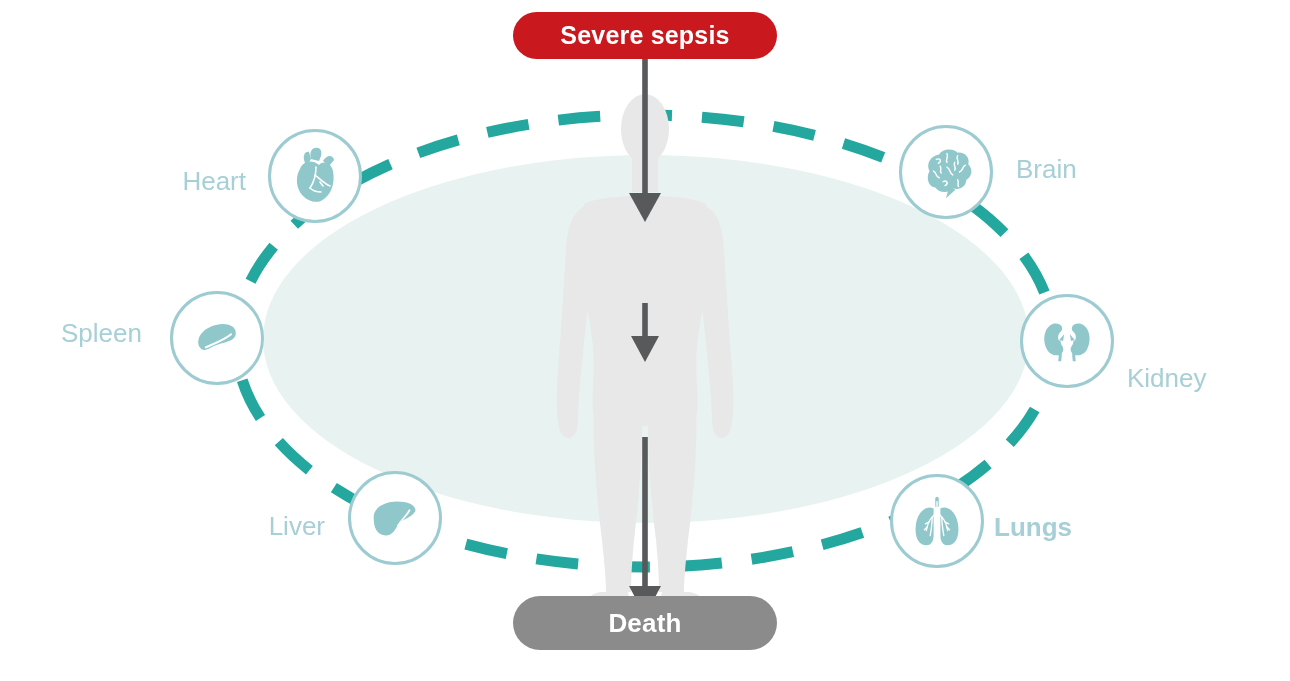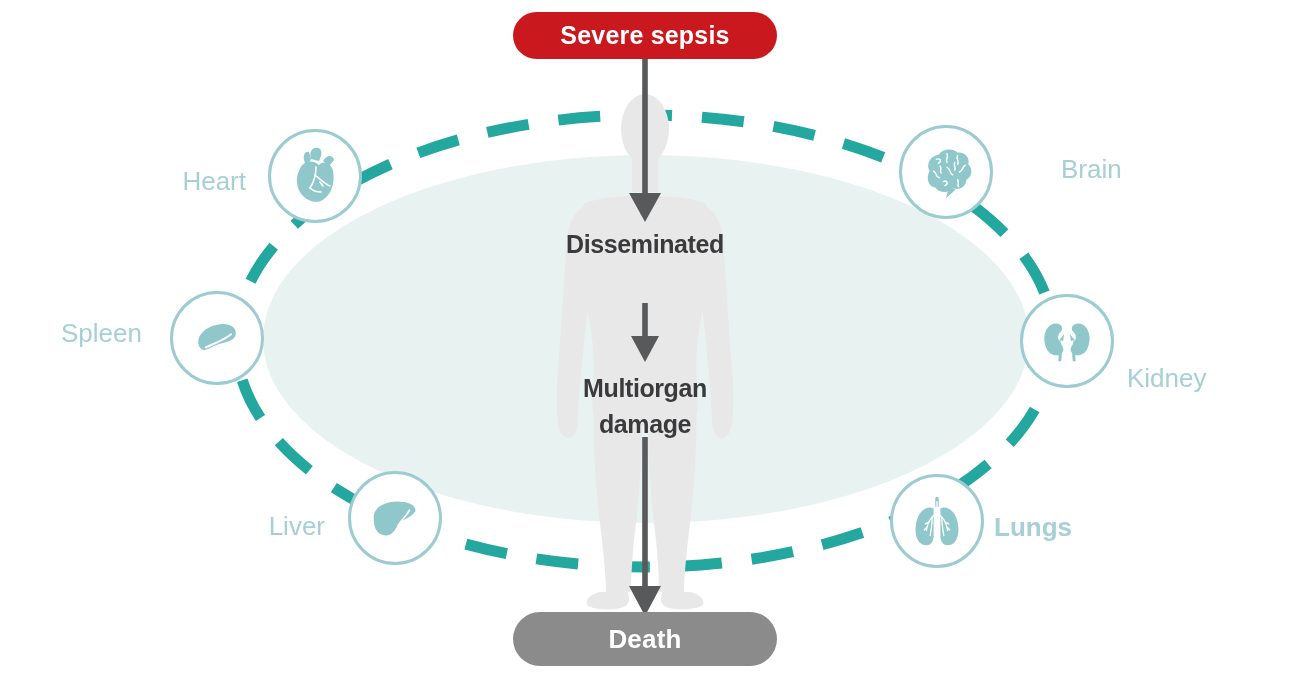--- a/index.html
+++ b/index.html
@@ -20,21 +20,21 @@
     display: flex;
     align-items: center;
     justify-content: center;
     color: #ffffff;
     font-weight: 700;
     border-radius: 28px;
     letter-spacing: 0.2px;
     margin-top: 8px;
   }
   .pill-sepsis { top: 4px; height: 47px; background: #C9181E; font-size: 25px; }
-  .pill-death  { top: 604px; height: 54px; background: #8B8B8B; font-size: 26px; }
+  .pill-death  { top: 588px; height: 54px; background: #8B8B8B; font-size: 26px; }
 
   .flow-text {
     position: absolute;
     left: 345px;
     width: 600px;
     text-align: center;
     font-weight: 700;
     color: #3A3A3C;
     letter-spacing: -0.4px;
   }
@@ -62,21 +62,21 @@
 
   .organ-label {
     position: absolute;
     font-size: 26px;
     color: #A6CFD6;
     white-space: nowrap;
   }
   .ol-heart  { right: 1044px; top: 155px; text-align: right; margin-top: 11px; }
   .ol-spleen { right: 1148px; top: 318px; text-align: left; }
   .ol-liver  { right: 965px;  top: 511px; }
-  .ol-brain  { left: 1061px;  top: 154px; }
+  .ol-brain  { left: 1016px;  top: 154px; }
   .ol-kidney { left: 1127px;  top: 327px; margin-top: 36px; }
   .ol-lungs  { left: 994px;   top: 512px; font-weight: bold; }
 </style>
 </head>
 <body>
 
 <div class="canvas">
 
   <svg class="base" width="1290" height="681" viewBox="0 0 1290 681">
 
@@ -121,27 +121,22 @@
       <rect x="642.2" y="437" width="5.6" height="152"></rect>
       <polygon points="629,586 661,586 645,616"></polygon>
     </g>
   </svg>
 
   <div class="pill pill-sepsis">
     <span>Severe sepsis</span>
   </div>
 
   <div class="flow-text flow-dic">
-    <div>Disseminated</div>
-  </div>
-
-  <div class="flow-text flow-multi">
-    <div>Multiorgan</div>
-    <div>damage</div>
-  </div>
+  </div>
+
 
   <div class="pill pill-death">
     <span>Death</span>
   </div>
 
   <div class="organ-circle oc-heart">
     <svg viewBox="0 0 64 64" width="64" height="64">
       <g fill="#8FC7CB">
         <path d="M28,15 C26,8 29,3 35,4 C38,4.5 39,8 38,12 L36,17 Z"></path>
         <path d="M22,19 C19,12 22,7 26,8 L28,15 25,20 Z"></path>

